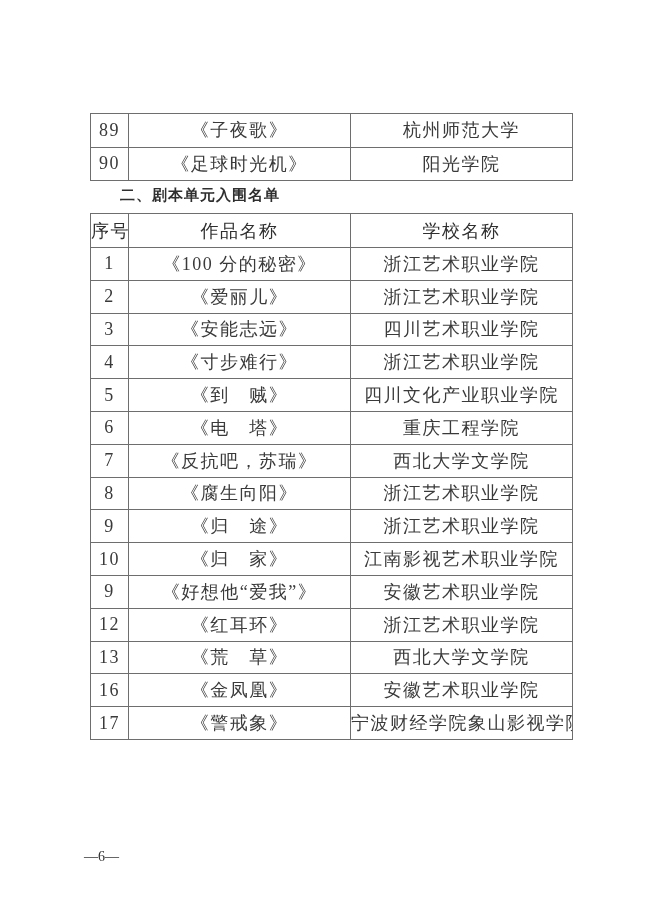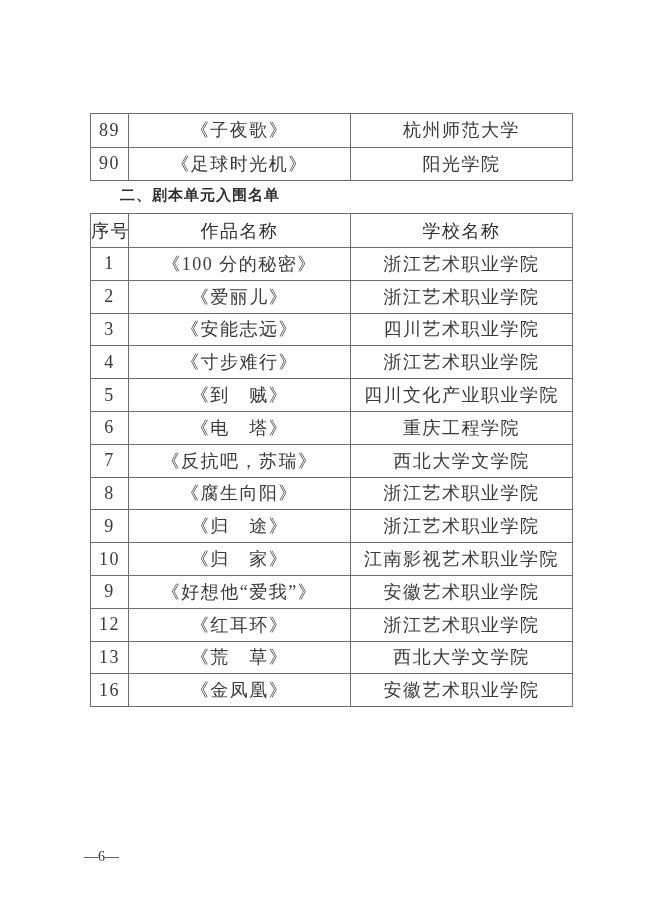--- a/index.html
+++ b/index.html
@@ -178,18 +178,23 @@
         <tr>
           <td>13</td>
           <td>《荒　草》</td>
           <td>西北大学文学院</td>
         </tr>
         <tr>
           <td>16</td>
           <td>《金凤凰》</td>
           <td>安徽艺术职业学院</td>
         </tr>
+        <tr>
+          <td>17</td>
+          <td>《警戒象》</td>
+          <td>宁波财经学院象山影视学院</td>
+        </tr>
       </tbody>
   </table>
 
   <div class="page-footer">—6—</div>
 
 </div>
 
 </body></html>

